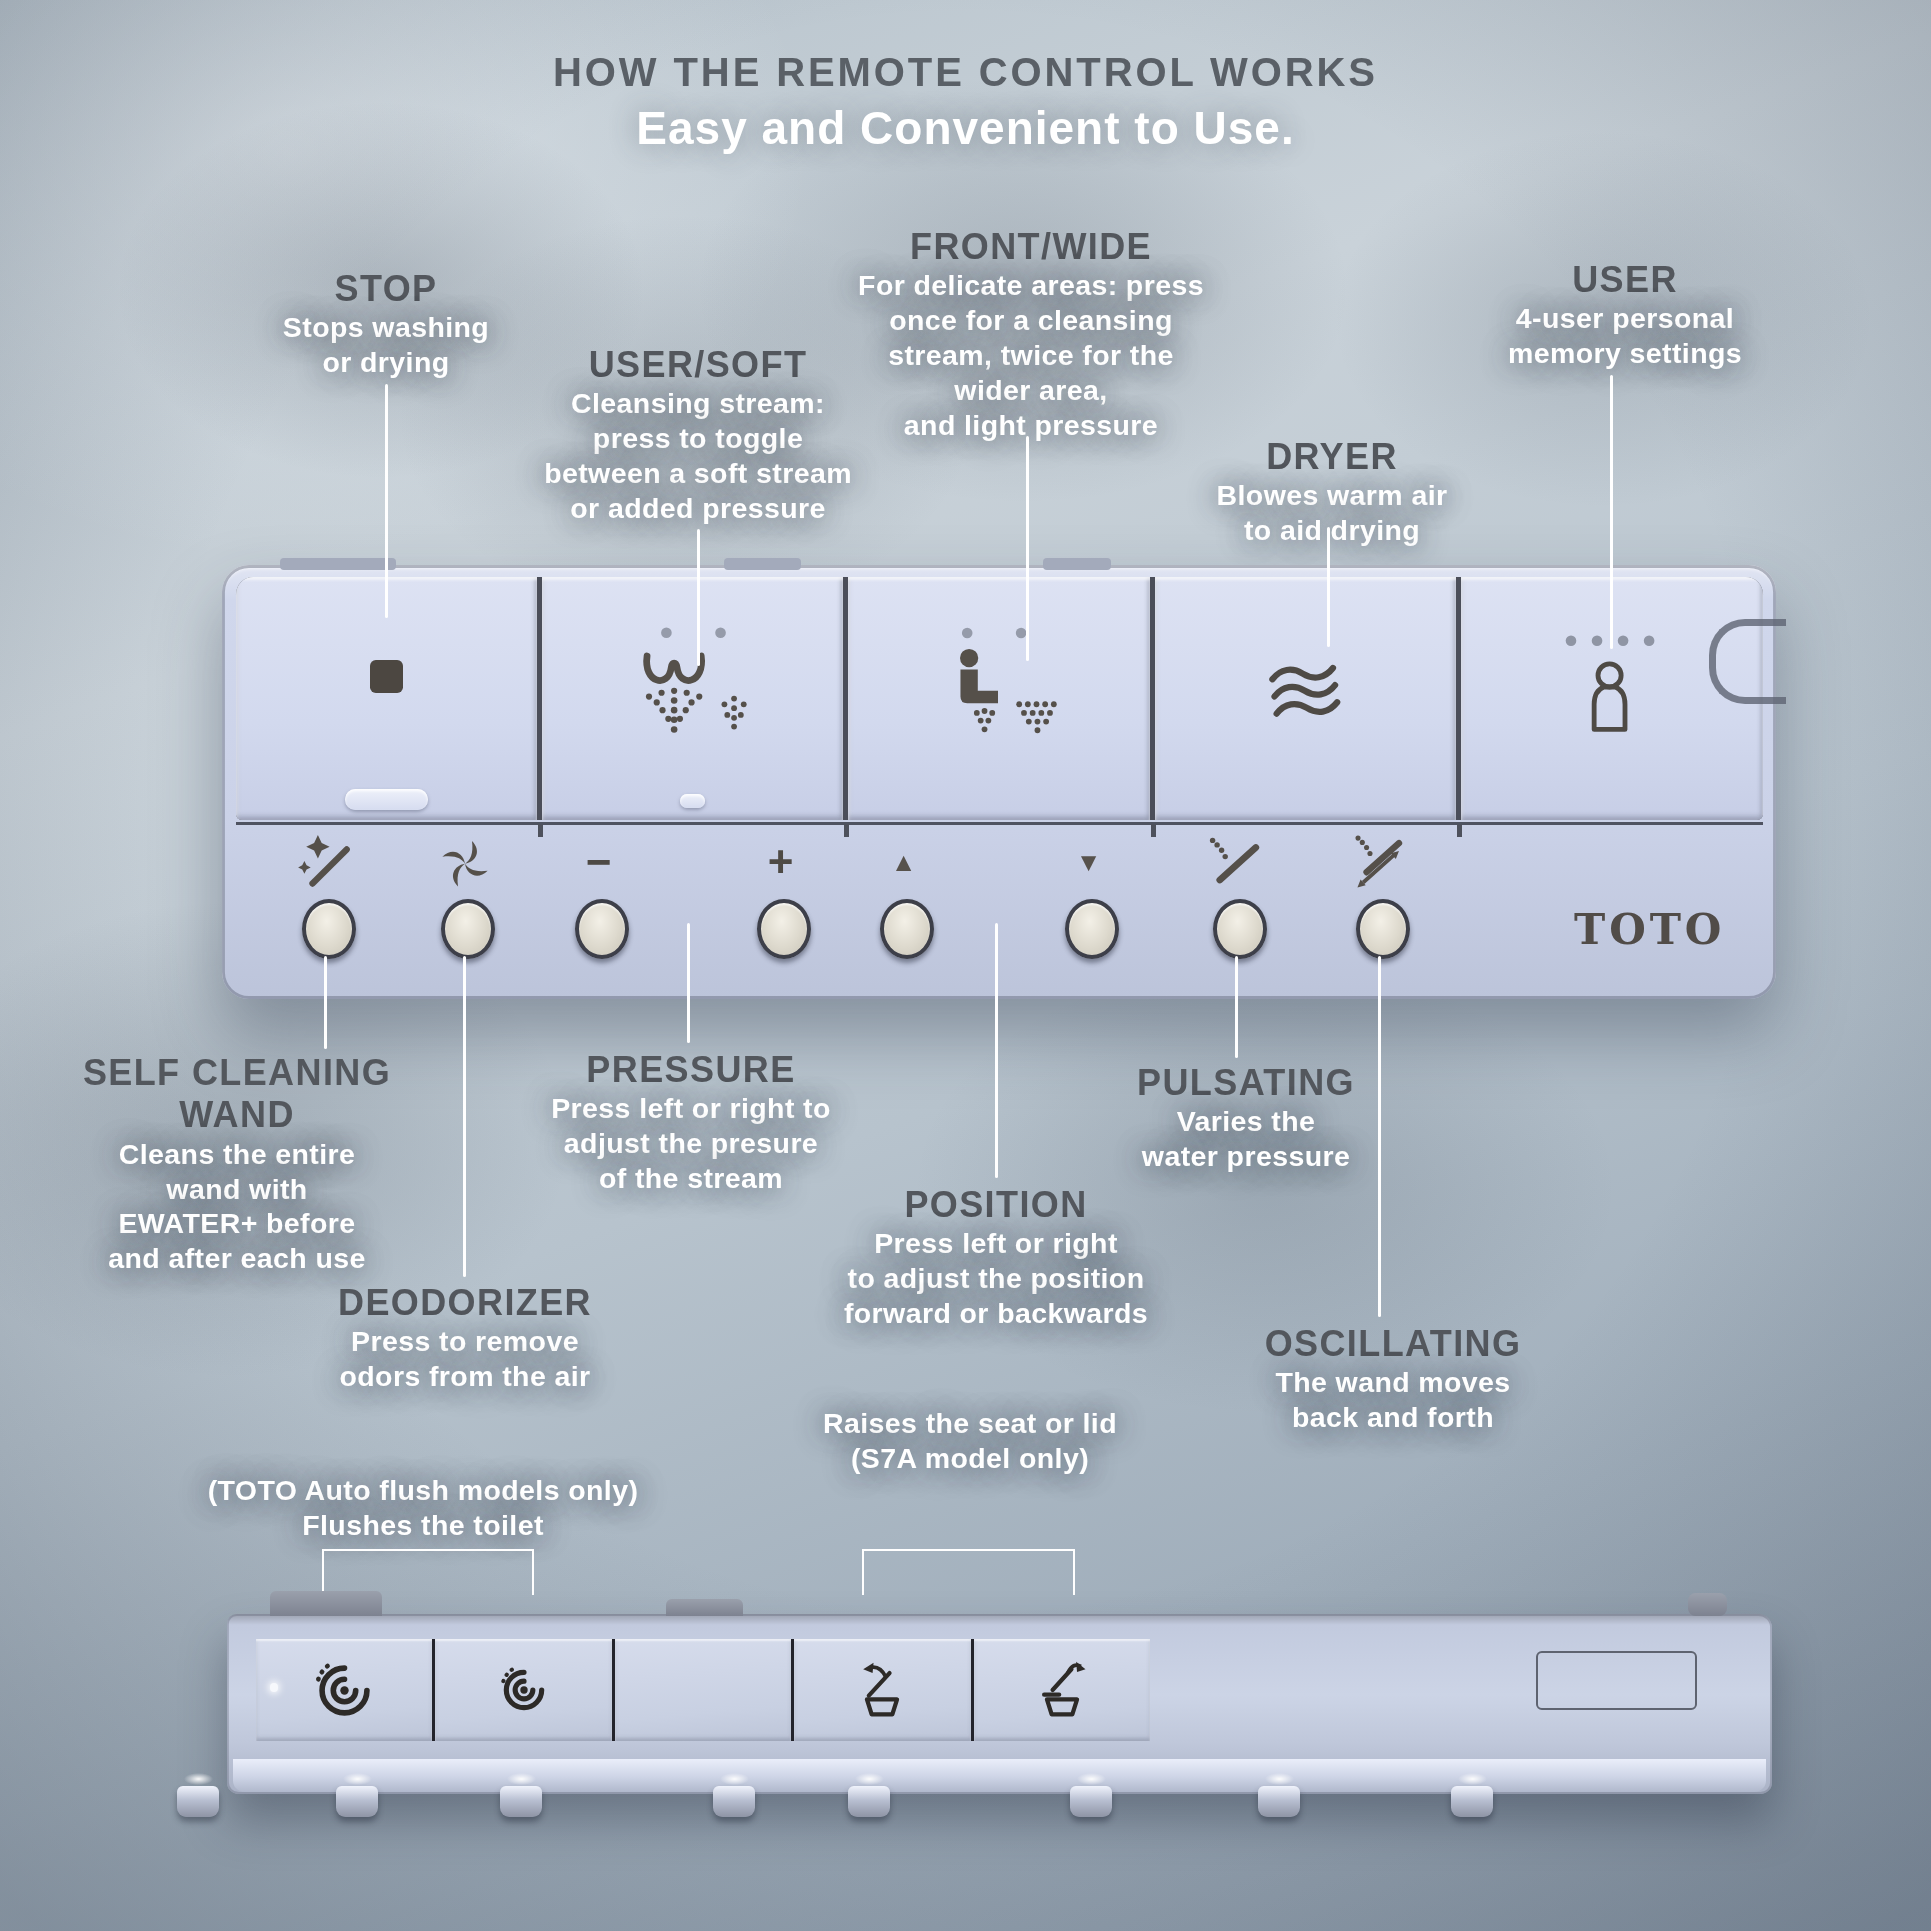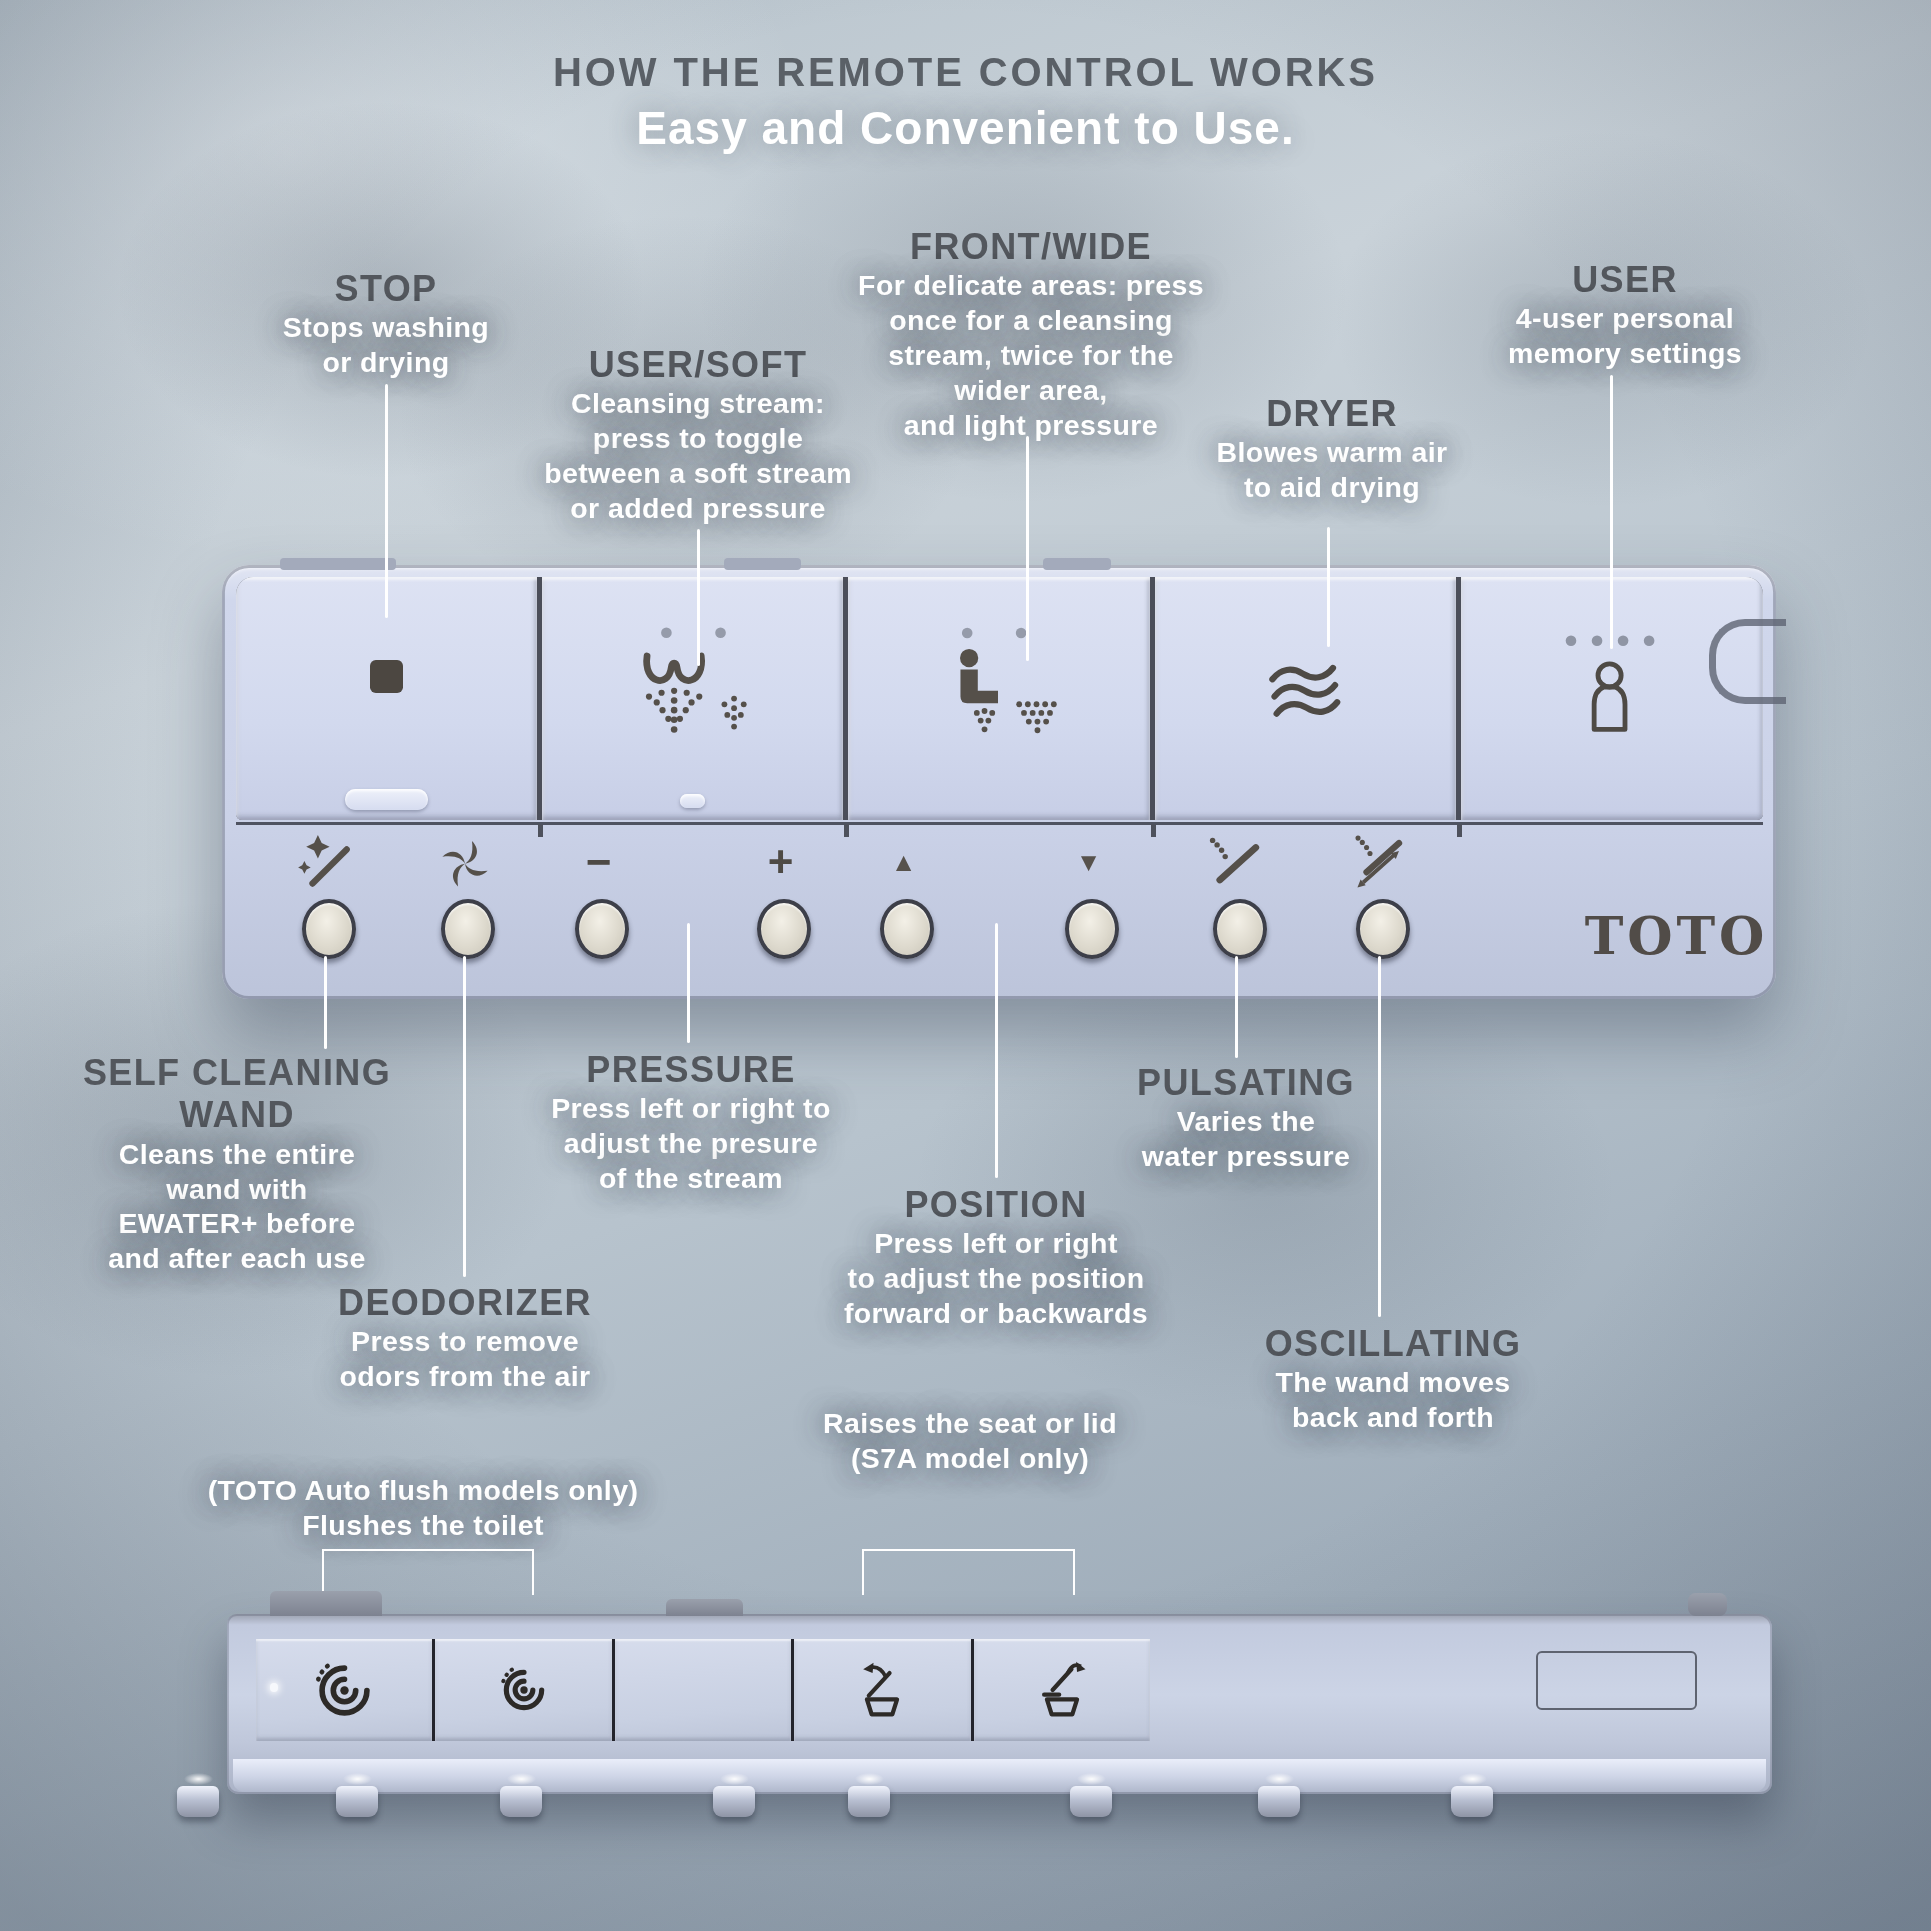--- a/index.html
+++ b/index.html
@@ -44,22 +44,22 @@
                inset 2.9px 0 2.9px rgba(255,255,255,.25), inset -2.9px 0 3.9px rgba(88,94,115,.2);}
   .row-divider{position:absolute;left:13.5px;top:257px;width:1527px;height:2.9px;background:rgba(58,61,73,.85);}
   .seam-tick{position:absolute;top:259px;width:4.8px;height:12.6px;background:#4e515c;}
   .stop-square{position:absolute;left:134px;top:83px;width:33px;height:33px;border-radius:5.8px;background:#4c4741;}
   .pill{position:absolute;left:109px;bottom:9.7px;width:83px;height:21px;border-radius:11.6px;
     background:linear-gradient(180deg,#eef1fa,#d6dcf0);
     box-shadow:inset 0 1.9px 2.9px rgba(255,255,255,.9),0 1.9px 3.9px rgba(110,116,140,.6);}
   .pill.small{left:138px;width:25px;height:14.5px;bottom:11.6px;border-radius:7.7px;}
   .notch{position:absolute;left:1487px;top:54px;width:70px;height:71px;
     border:7.7px solid #5f6574;border-right:none;border-radius:36px 0 0 36px;opacity:.8;}
-  .toto{position:absolute;left:1352px;top:340px;width:205px;text-align:center;
-    font-family:"DejaVu Serif","Liberation Serif",serif;font-weight:700;font-size:52px;
+  .toto{position:absolute;left:1352px;top:340px;width:205px;text-align:left;
+    font-family:"DejaVu Serif","Liberation Serif",serif;font-weight:700;font-size:42px;
     letter-spacing:3.9px;color:#514c48;}
   .sm-icon{position:absolute;top:270px;width:81px;height:54px;display:flex;align-items:center;justify-content:center;}
   .sm-glyph{font-size:44px;font-weight:700;color:#4e4a45;line-height:1;}
   .sm-glyph.tri{font-size:26px;color:#57524c;}
   .sm-btn{position:absolute;top:334px;width:46px;height:52px;border-radius:50%;
     background:radial-gradient(ellipse at 45% 35%, #f3f0e7, #ddd9cd 55%, #c8c4b7 100%);
     border:4.8px solid #3d3f49;
     box-shadow:0 3.9px 4.8px rgba(28,33,48,.45), inset 0 1.9px 1.9px rgba(255,255,255,.7);}
   
   .remote-side{position:absolute;left:227px;top:1614px;width:1545px;height:180px;border-radius:9.7px 13.5px 11.6px 11.6px;
@@ -105,21 +105,21 @@
 or added pressure</div>
   </div>
   <div class="callout" style="left:1031px;top:226px;">
     <div class="co-h">FRONT/WIDE</div>
     <div class="co-b">For delicate areas: press
 once for a cleansing
 stream, twice for the
 wider area,
 and light pressure</div>
   </div>
-  <div class="callout" style="left:1332px;top:393px;">
+  <div class="callout" style="left:1332px;top:436px;">
     <div class="co-h">DRYER</div>
     <div class="co-b">Blowes warm air
 to aid drying</div>
   </div>
   <div class="callout" style="left:1625px;top:259px;">
     <div class="co-h">USER</div>
     <div class="co-b">4-user personal
 memory settings</div>
   </div>
 

